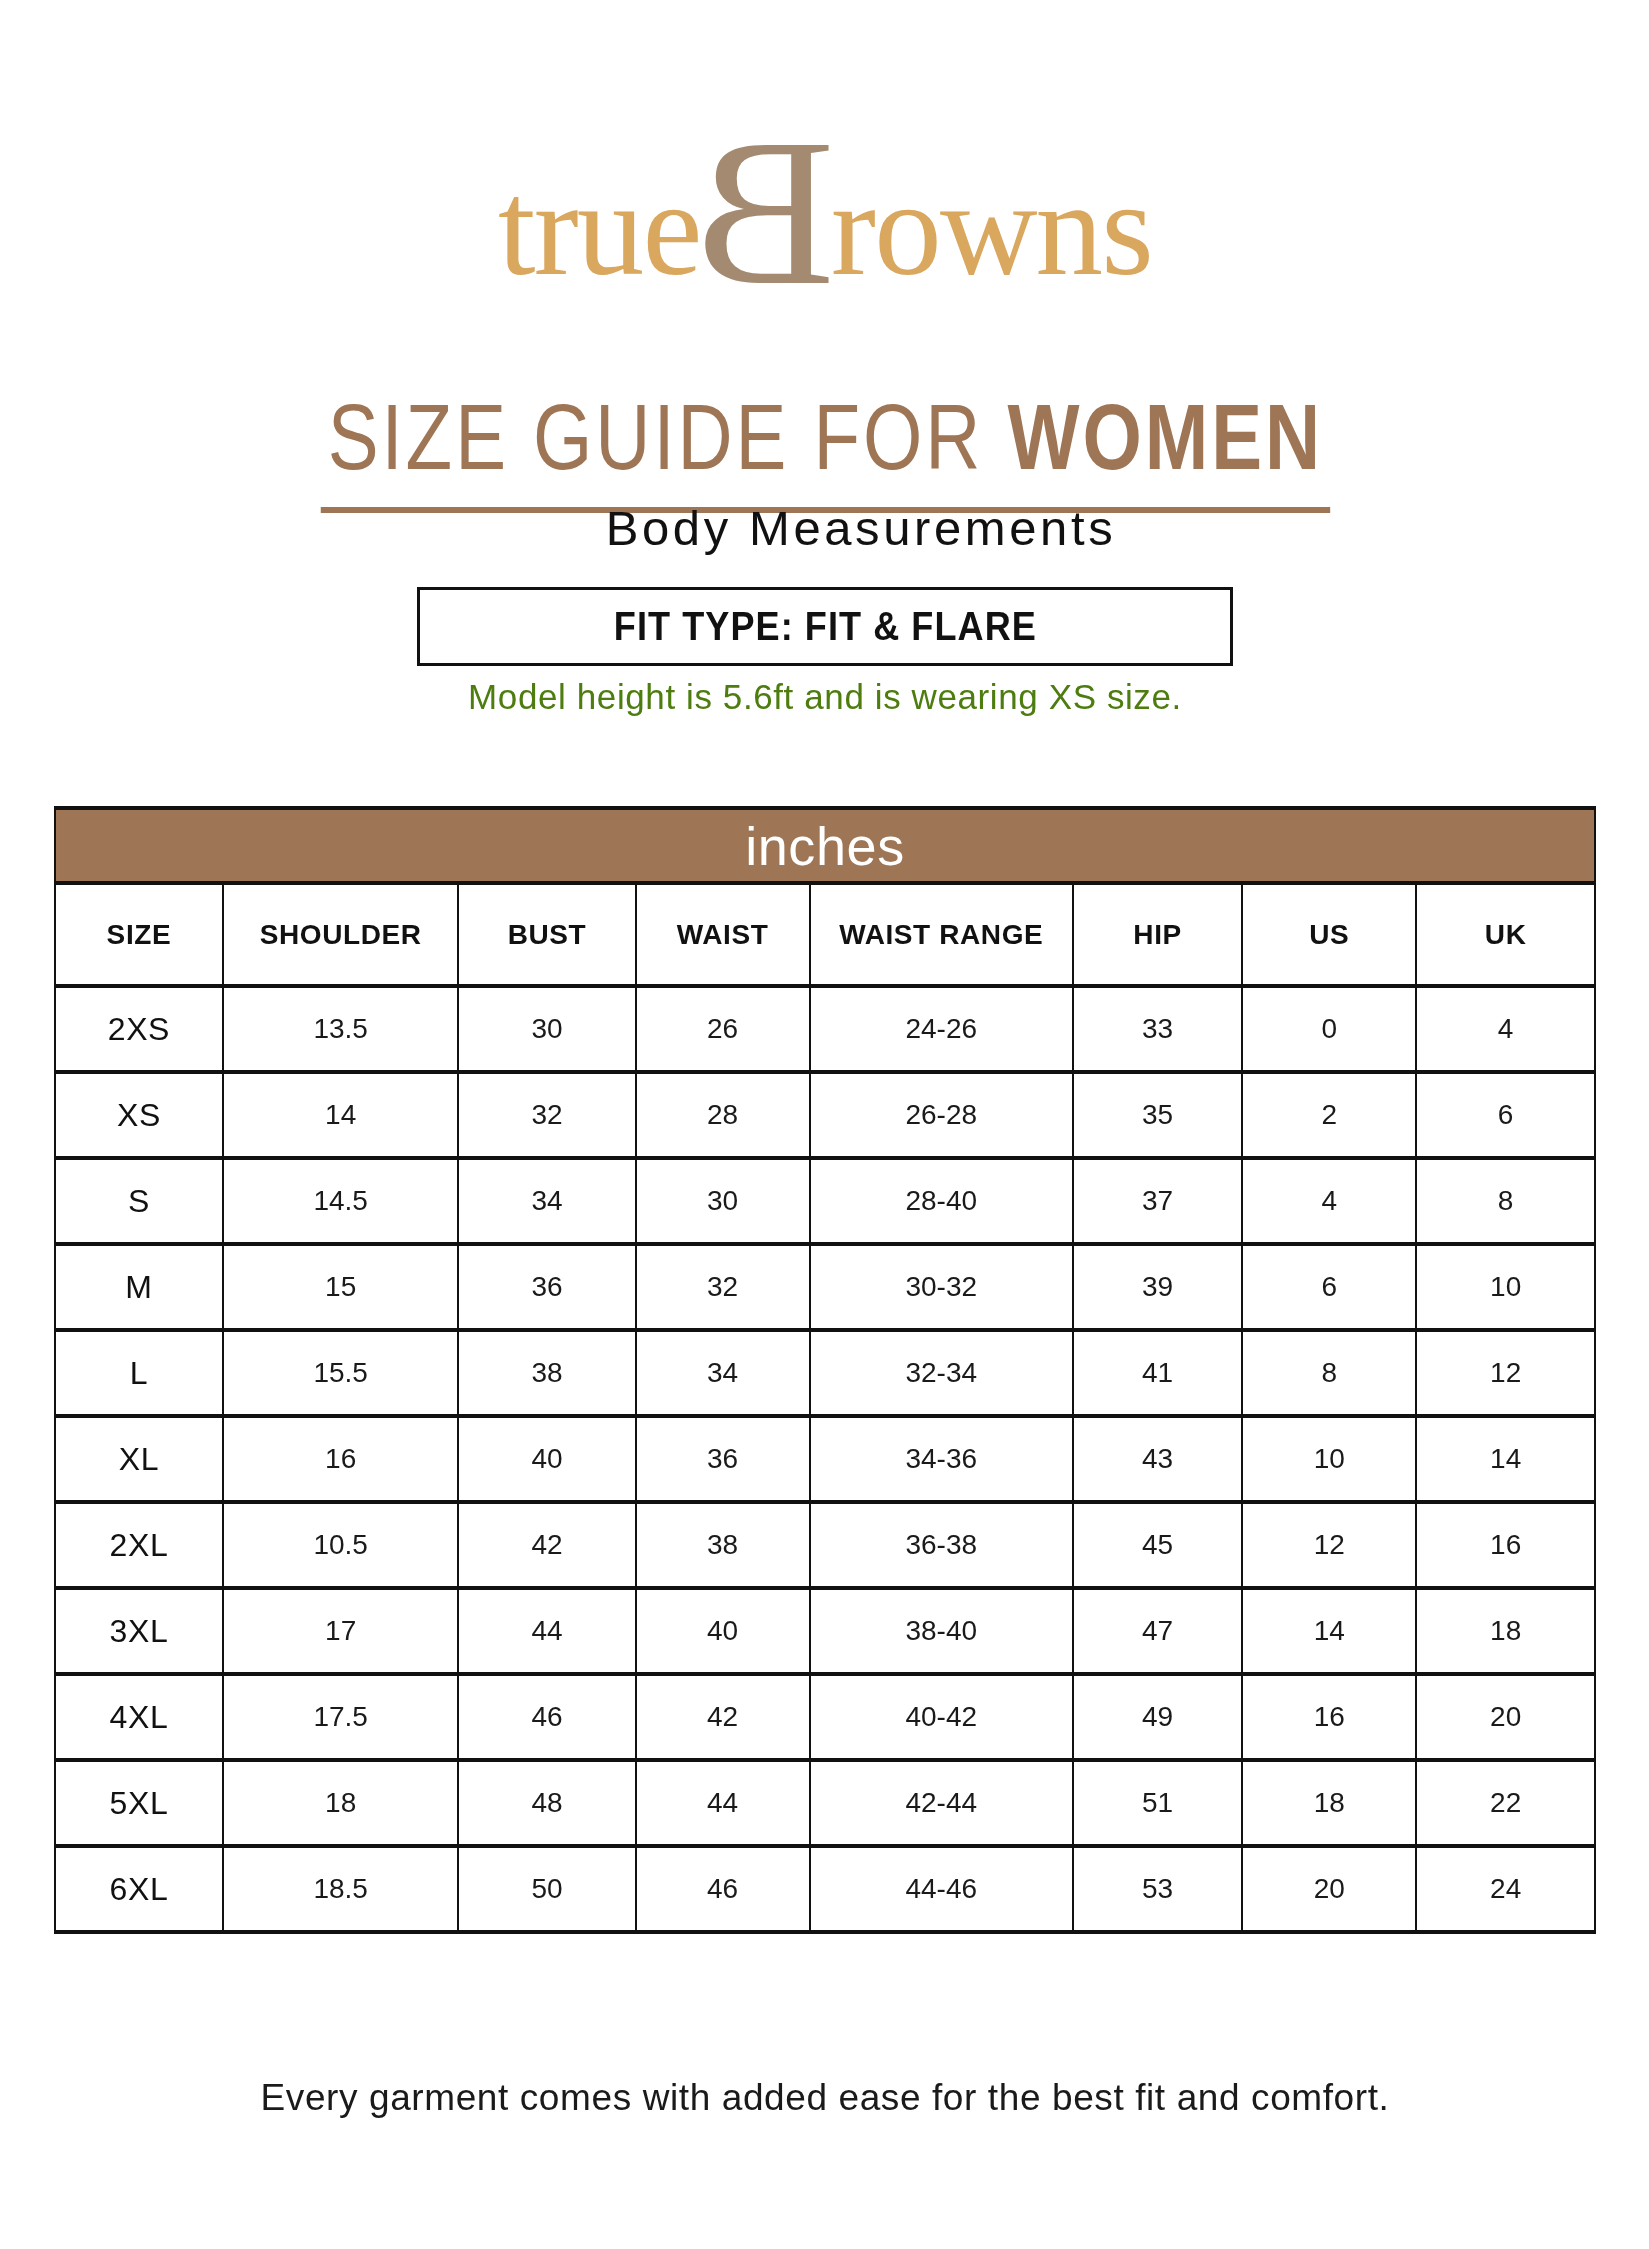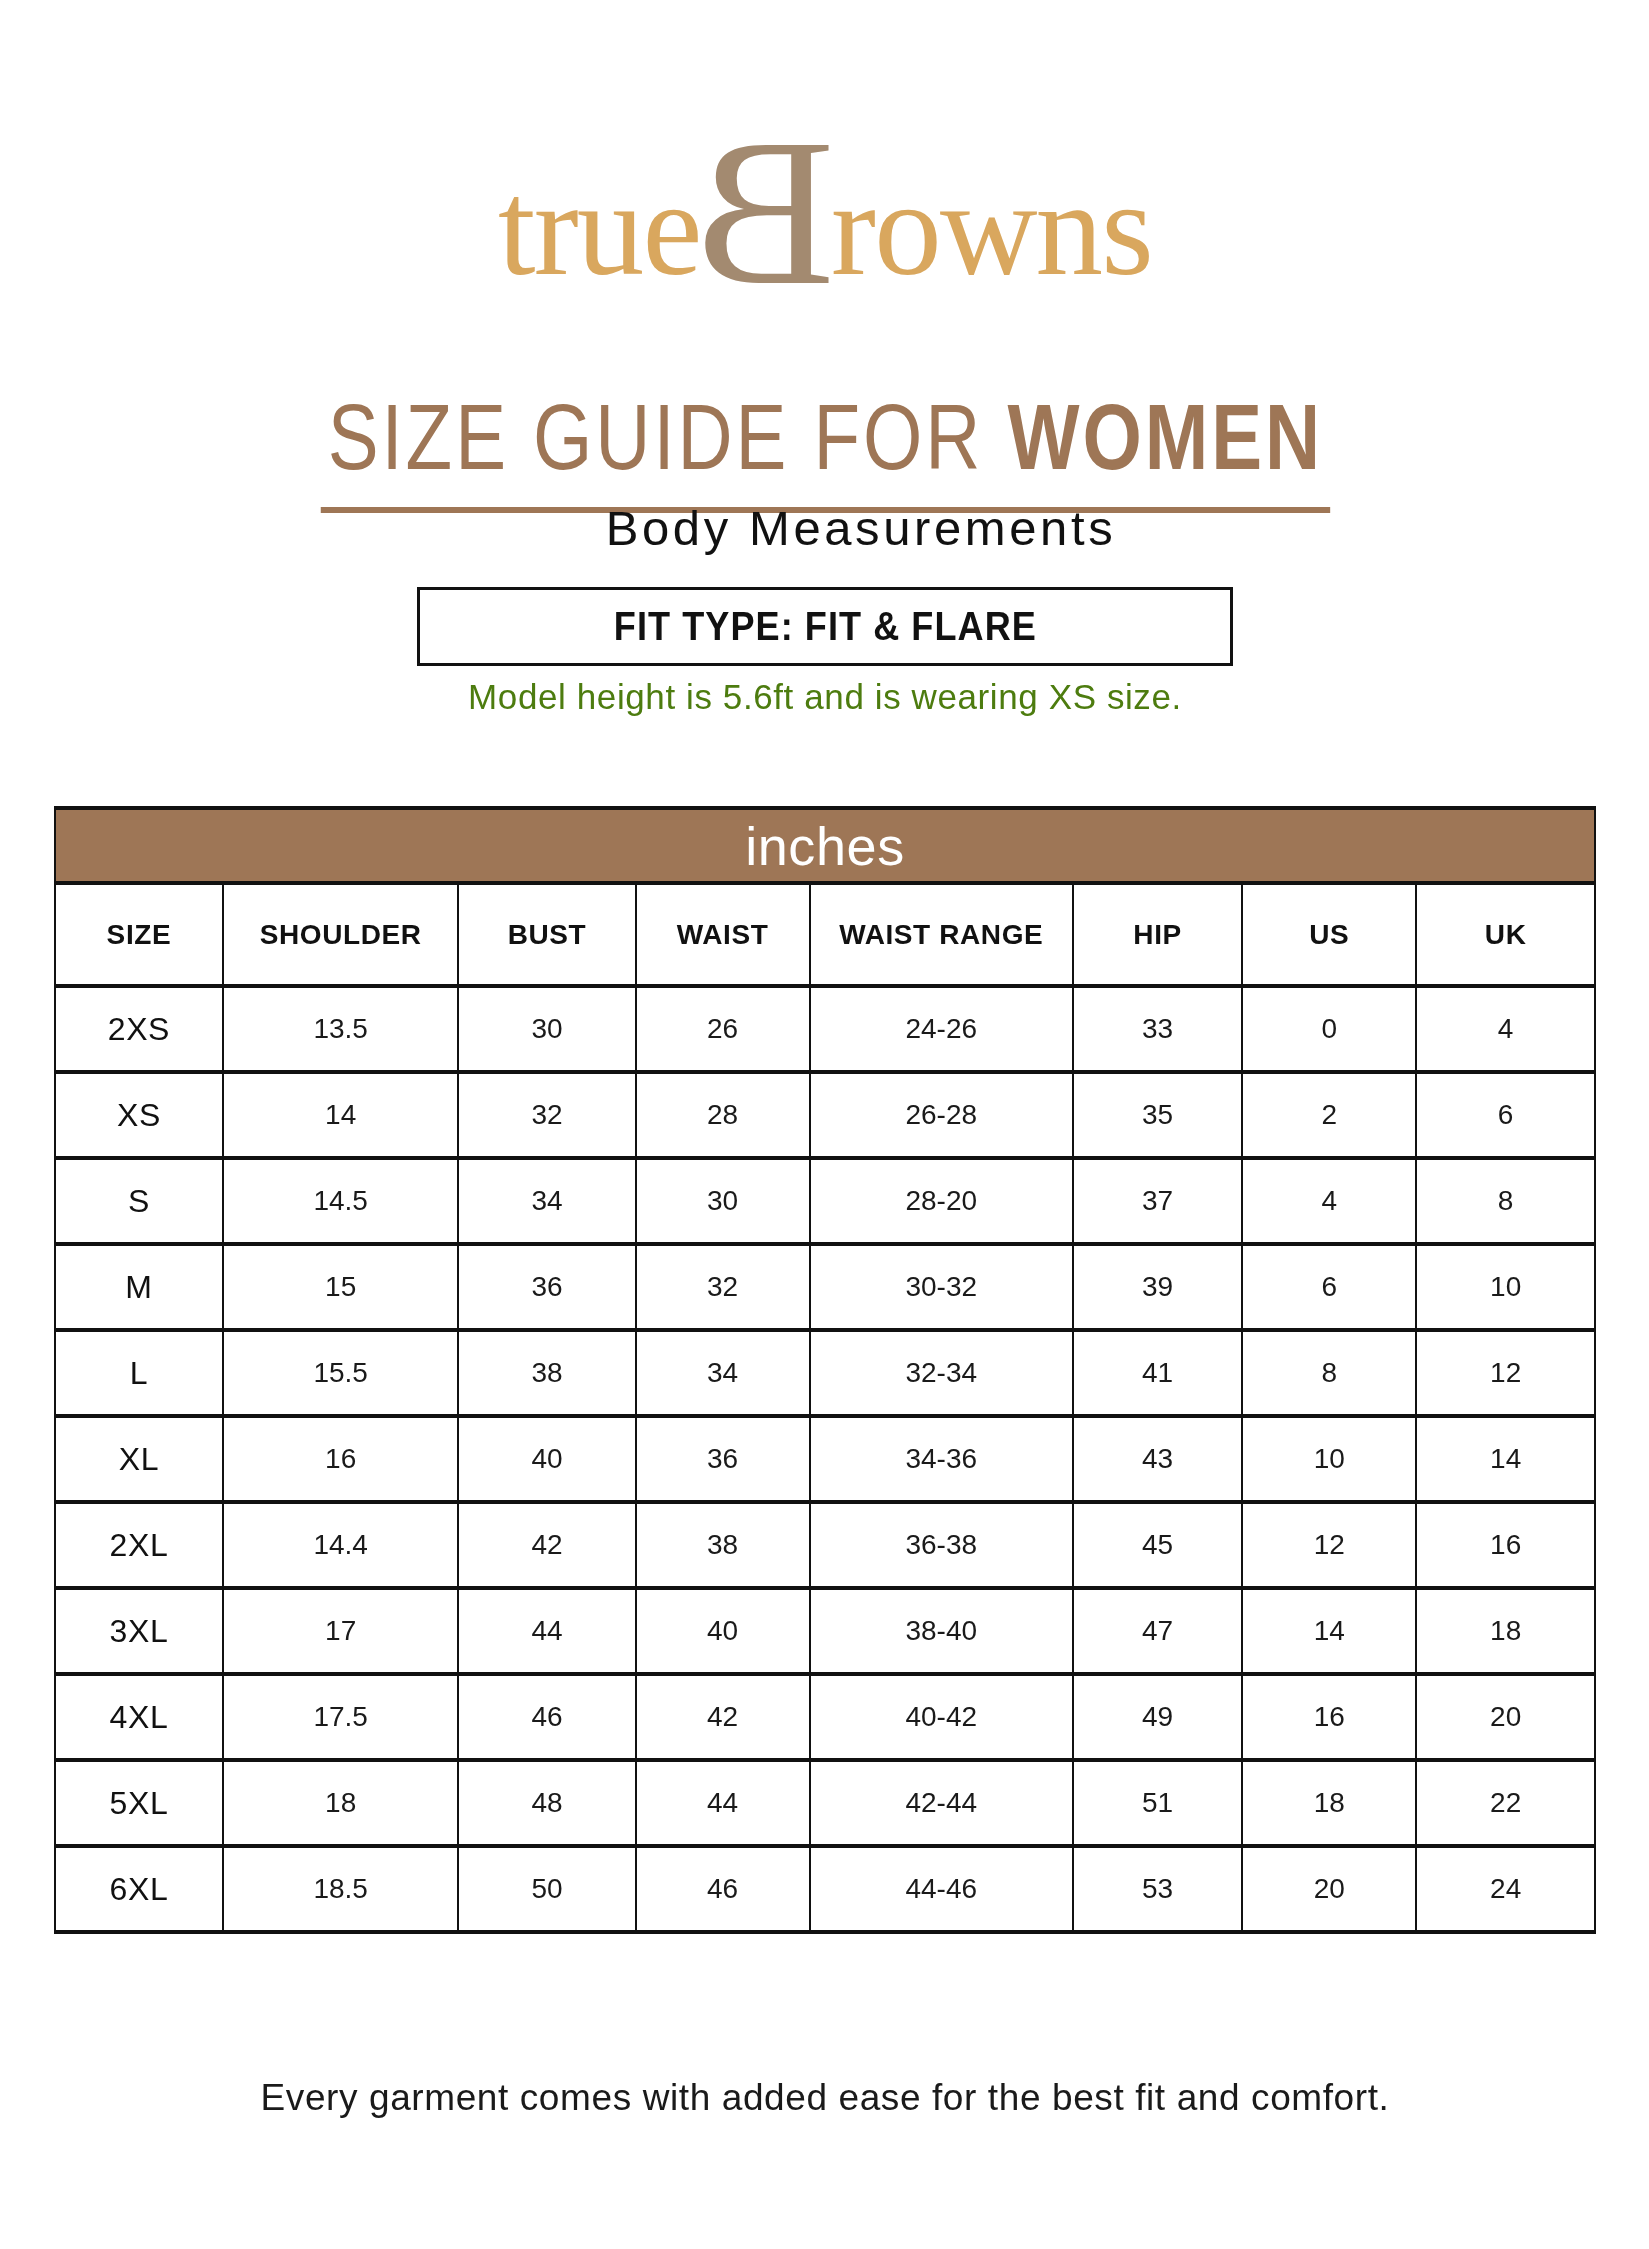--- a/index.html
+++ b/index.html
@@ -214,21 +214,21 @@
           <td class="value-cell">26-28</td>
           <td class="value-cell">35</td>
           <td class="value-cell">2</td>
           <td class="value-cell">6</td>
         </tr>
         <tr class="row-data">
           <td class="size-cell">S</td>
           <td class="value-cell">14.5</td>
           <td class="value-cell">34</td>
           <td class="value-cell">30</td>
-          <td class="value-cell">28-20</td>
+          <td class="value-cell">28-40</td>
           <td class="value-cell">37</td>
           <td class="value-cell">4</td>
           <td class="value-cell">8</td>
         </tr>
         <tr class="row-data">
           <td class="size-cell">M</td>
           <td class="value-cell">15</td>
           <td class="value-cell">36</td>
           <td class="value-cell">32</td>
           <td class="value-cell">30-32</td>
@@ -251,21 +251,21 @@
           <td class="value-cell">16</td>
           <td class="value-cell">40</td>
           <td class="value-cell">36</td>
           <td class="value-cell">34-36</td>
           <td class="value-cell">43</td>
           <td class="value-cell">10</td>
           <td class="value-cell">14</td>
         </tr>
         <tr class="row-data">
           <td class="size-cell">2XL</td>
-          <td class="value-cell">14.4</td>
+          <td class="value-cell">10.5</td>
           <td class="value-cell">42</td>
           <td class="value-cell">38</td>
           <td class="value-cell">36-38</td>
           <td class="value-cell">45</td>
           <td class="value-cell">12</td>
           <td class="value-cell">16</td>
         </tr>
         <tr class="row-data">
           <td class="size-cell">3XL</td>
           <td class="value-cell">17</td>

